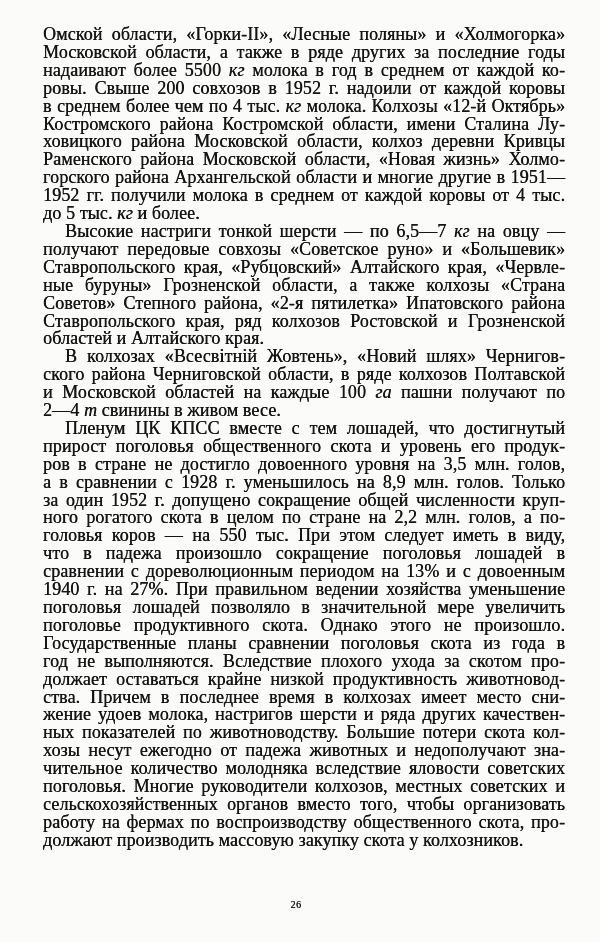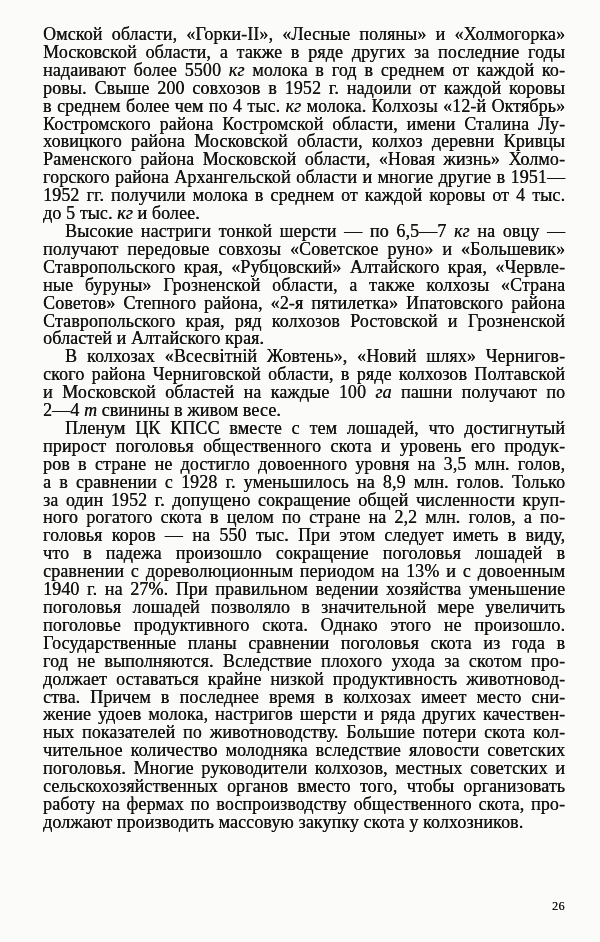--- a/index.html
+++ b/index.html
@@ -43,22 +43,22 @@
     text-indent: 22px;
   }
   .line i {
     font-style: italic;
   }
   .page-number {
     position: absolute;
     left: 27px;
     top: 899px;
     width: 538px;
-    text-align: right;
-    font-size: 12px;
+    text-align: center;
+    font-size: 10px;
     letter-spacing: 0.5px;
     text-shadow: 0.3px 0 0 currentColor;
   }
 </style>
 </head>
 <body>
 
 <div class="page">
   <div class="text-block">
       <div class="paragraph">
@@ -101,20 +101,21 @@
         <div class="line">сравнении с дореволюционным периодом на 13% и с довоенным</div>
         <div class="line">1940 г. на 27%. При правильном ведении хозяйства уменьшение</div>
         <div class="line">поголовья лошадей позволяло в значительной мере увеличить</div>
         <div class="line">поголовье продуктивного скота. Однако этого не произошло.</div>
         <div class="line">Государственные планы сравнении поголовья скота из года в</div>
         <div class="line">год не выполняются. Вследствие плохого ухода за скотом про-</div>
         <div class="line">должает оставаться крайне низкой продуктивность животновод-</div>
         <div class="line">ства. Причем в последнее время в колхозах имеет место сни-</div>
         <div class="line">жение удоев молока, настригов шерсти и ряда других качествен-</div>
         <div class="line">ных показателей по животноводству. Большие потери скота кол-</div>
+        <div class="line">хозы несут ежегодно от падежа животных и недополучают зна-</div>
         <div class="line">чительное количество молодняка вследствие яловости советских</div>
         <div class="line">поголовья. Многие руководители колхозов, местных советских и</div>
         <div class="line">сельскохозяйственных органов вместо того, чтобы организовать</div>
         <div class="line">работу на фермах по воспроизводству общественного скота, про-</div>
         <div class="line last">должают производить массовую закупку скота у колхозников.</div>
       </div>
     </div>
   <div class="page-number">26</div>
 </div>
 

